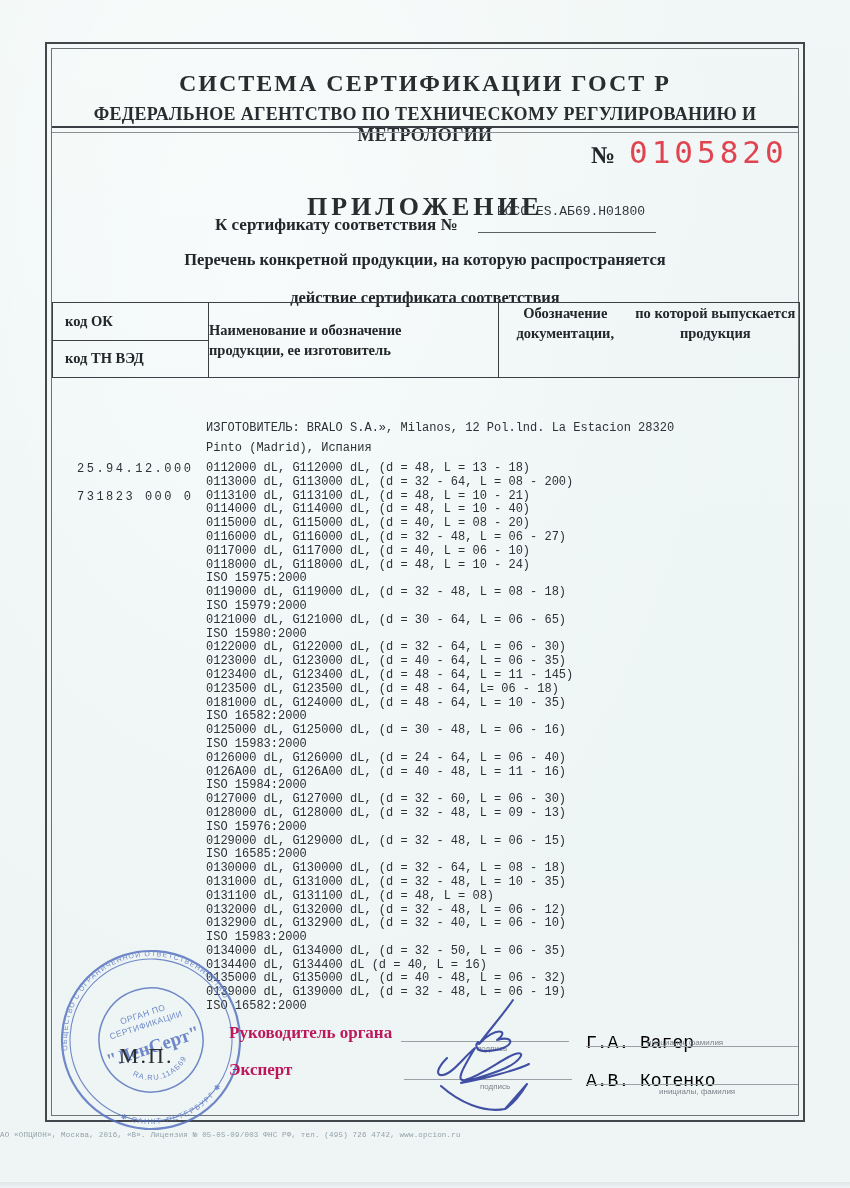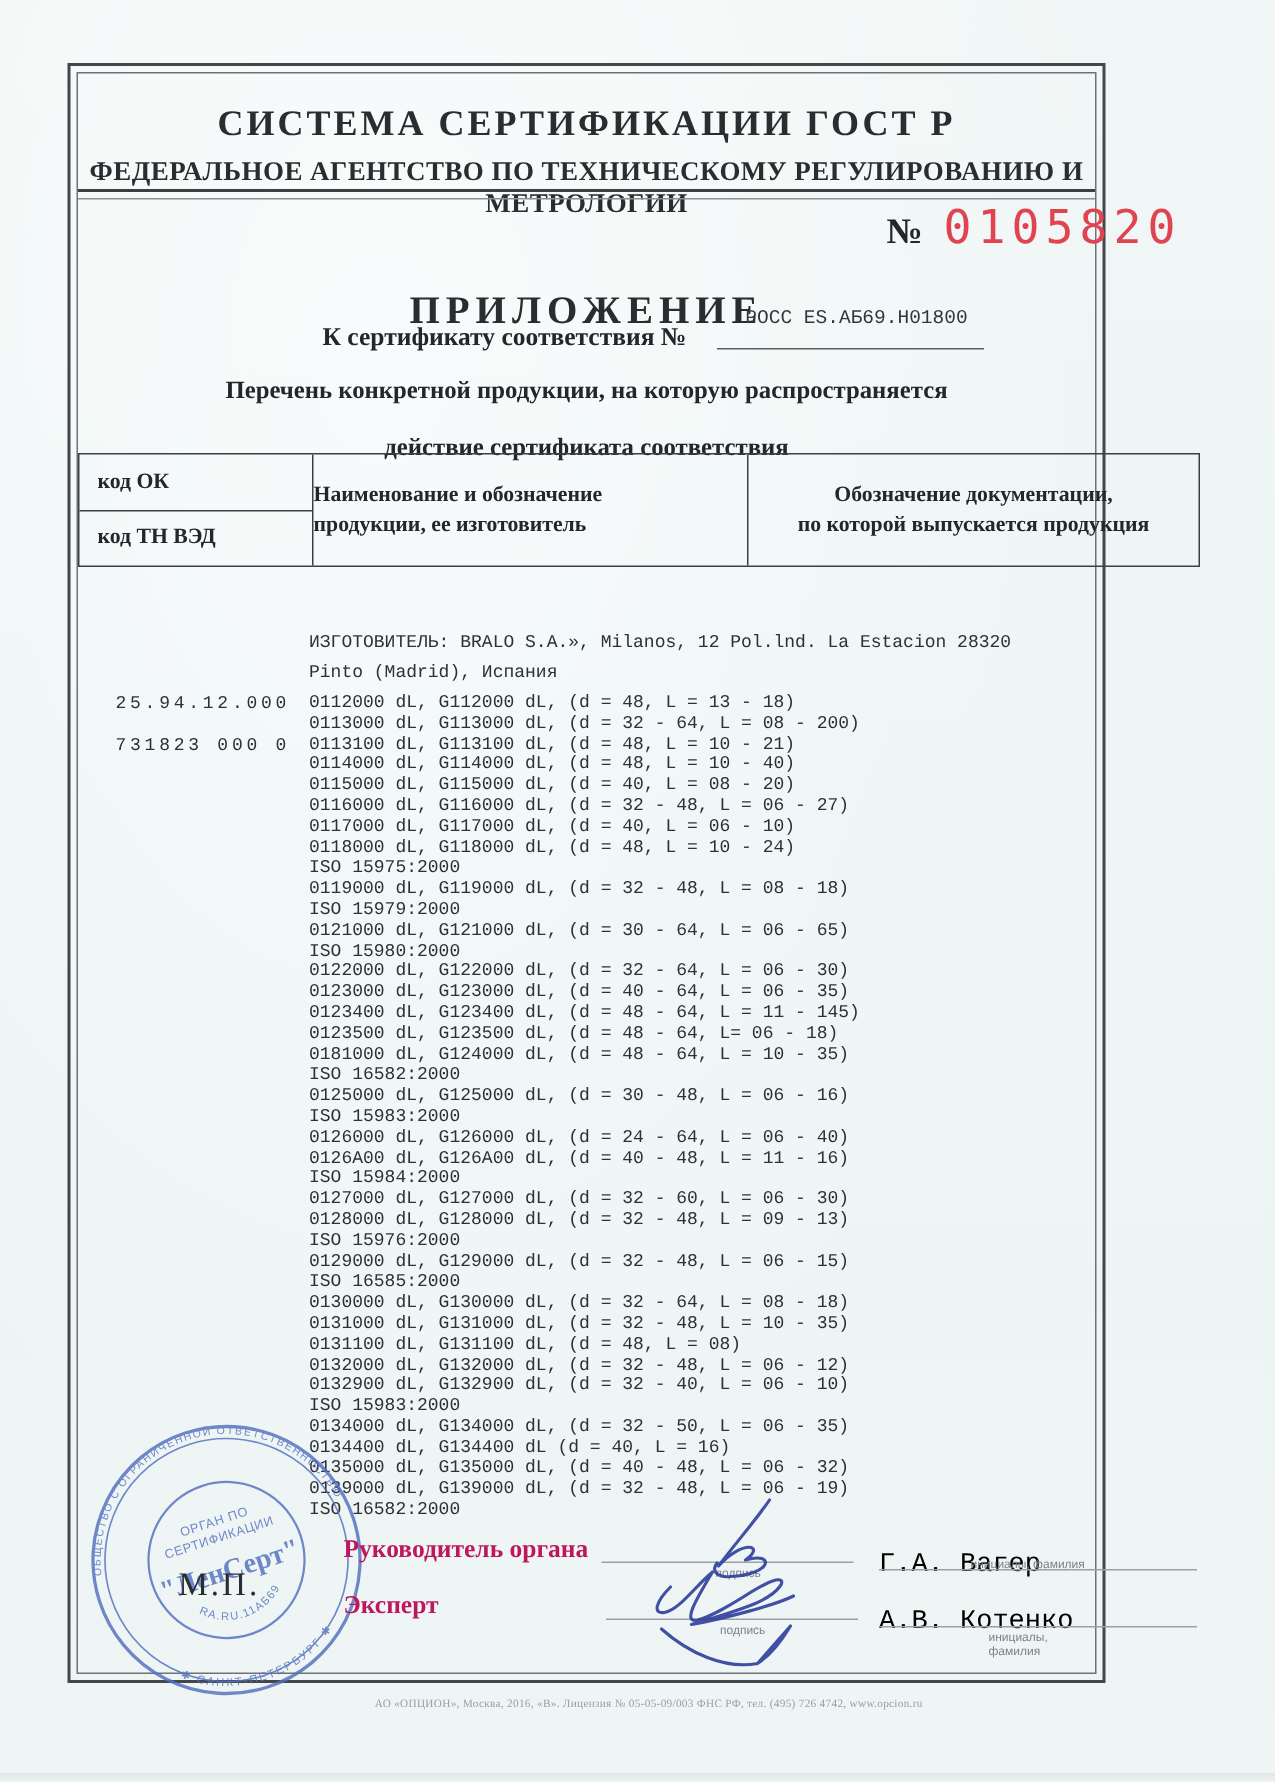--- a/index.html
+++ b/index.html
@@ -6,21 +6,21 @@
   body{
     width:850px;height:1188px;position:relative;overflow:hidden;
     background:
       radial-gradient(ellipse at 30% 20%, rgba(255,255,255,.55), rgba(255,255,255,0) 60%),
       linear-gradient(180deg,#f1f7f6 0%, #edf5f5 45%, #eef5f4 100%);
     font-family:"Liberation Serif", serif;
     color:#23262a;
   }
   .page{position:absolute;inset:0;}
   .frame{
-    position:absolute;left:45px;top:42px;width:692px;height:1080px;
+    position:absolute;left:45px;top:42px;width:760px;height:1080px;
     border:2.5px solid #43474b;box-sizing:border-box;
   }
   .inner-frame{
     position:absolute;inset:4px;border:1px solid #6d7276;pointer-events:none;
   }
   .abs{position:absolute;}
   .ctr{left:0;right:0;text-align:center;}
   .h-system{top:26px;font-weight:bold;font-size:24px;letter-spacing:2px;color:#2a2d30;}
   .h-agency{top:60px;font-weight:bold;font-size:18px;letter-spacing:.3px;color:#2a2d30;}
   .h-rule{left:5px;right:5px;top:82px;border-top:2.5px solid #3c4044;}
@@ -41,21 +41,21 @@
   .sub1{top:206px;font-weight:bold;font-size:16.5px;}
   .sub2{top:244px;font-weight:bold;font-size:16.5px;}
   .thead{
     left:5px;top:258px;width:748px;height:76px;box-sizing:border-box;
     border:1.5px solid #3c4044;display:flex;
   }
   .thead .c1{width:156px;border-right:1.5px solid #3c4044;display:flex;flex-direction:column;box-sizing:border-box;}
   .thead .c1 .cell{flex:1;display:flex;align-items:center;padding-left:12px;font-weight:bold;font-size:14.5px;box-sizing:border-box;}
   .thead .c1 .cell.top{border-bottom:1px solid #3c4044;}
   .thead .c2{width:290px;border-right:1.5px solid #3c4044;display:flex;flex-direction:column;justify-content:center;font-weight:bold;font-size:14.5px;line-height:20px;box-sizing:border-box;}
-  .thead .c3{flex:1;display:flex;flex-direction:column;justify-content:center;text-align:center;font-weight:bold;font-size:14.5px;line-height:20px;box-sizing:border-box;}
+  .thead .c3{flex:1;display:flex;flex-direction:row;justify-content:space-between;text-align:center;font-weight:bold;font-size:14.5px;line-height:20px;box-sizing:border-box;}
   .mono{font-family:"Liberation Mono","DejaVu Sans Mono",monospace;}
   .manufacturer{left:159px;top:374px;font-size:12px;line-height:20px;color:#2d3136;white-space:pre;}
   .products{left:159px;top:418px;font-size:12px;color:#2d3136;}
   .products div{height:13.8px;line-height:13.8px;white-space:pre;}
   .code-ok{left:30px;top:418px;font-size:12px;letter-spacing:2.5px;color:#2d3136;}
   .code-tnved{left:30px;top:446px;font-size:12px;letter-spacing:2.5px;color:#2d3136;}
   .sig-label{font-weight:bold;font-size:17px;color:#be185d;}
   .lab-head{left:182px;top:979px;}
   .lab-expert{left:182px;top:1016px;}
   .sline{border-top:1px solid #9aa0a5;height:0;}
@@ -68,22 +68,22 @@
   .cap-sign2{left:433px;top:1038px;}
   .cap-name1{left:600px;top:994px;}
   .cap-name2{left:612px;top:1043px;}
   .sig-name{font-family:"Liberation Mono","DejaVu Sans Mono",monospace;font-size:18px;color:#000000;}
   .nm-head{left:539px;top:989px;}
   .nm-expert{left:539px;top:1027px;}
   .mp{left:72px;top:999px;font-size:22px;letter-spacing:2px;color:#2a2d30;}
   .stamp-svg{left:4px;top:896px;width:200px;height:200px;opacity:.82;}
   .sig-svg{left:378px;top:952px;width:130px;height:126px;}
   .imprint{
-    position:absolute;left:15px;right:0;top:1131px;text-align:center;
-    font-family:Liberation Serif, serif;font-size:7.5px;color:#93a2ab;letter-spacing:.2px;
+    position:absolute;left:0;right:0;top:1131px;text-align:left;
+    font-family:Liberation Mono, monospace;font-size:7.5px;color:#93a2ab;letter-spacing:.2px;
   }
   .scan-edge{position:absolute;left:0;right:0;top:1182px;height:6px;background:linear-gradient(180deg,#dfe6e8,#eef4f4);}
 </style>
 </head>
 <body>
 
 <div class="page">
   <div class="frame">
     <div class="inner-frame"></div>
 

